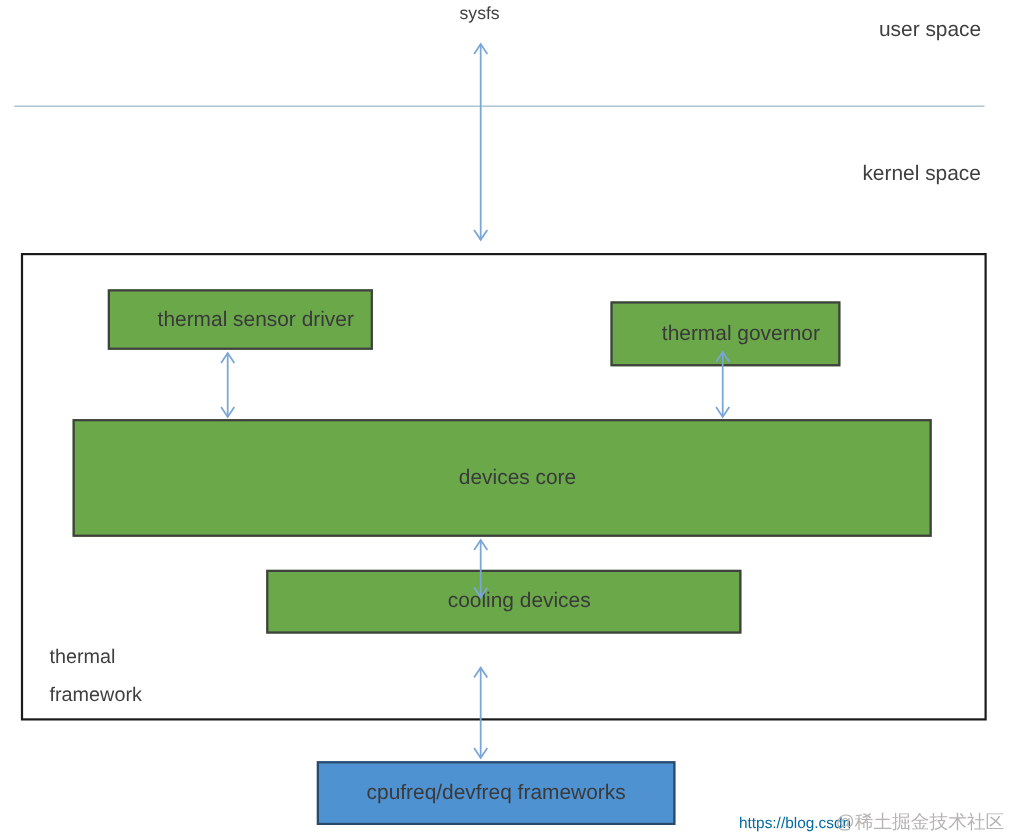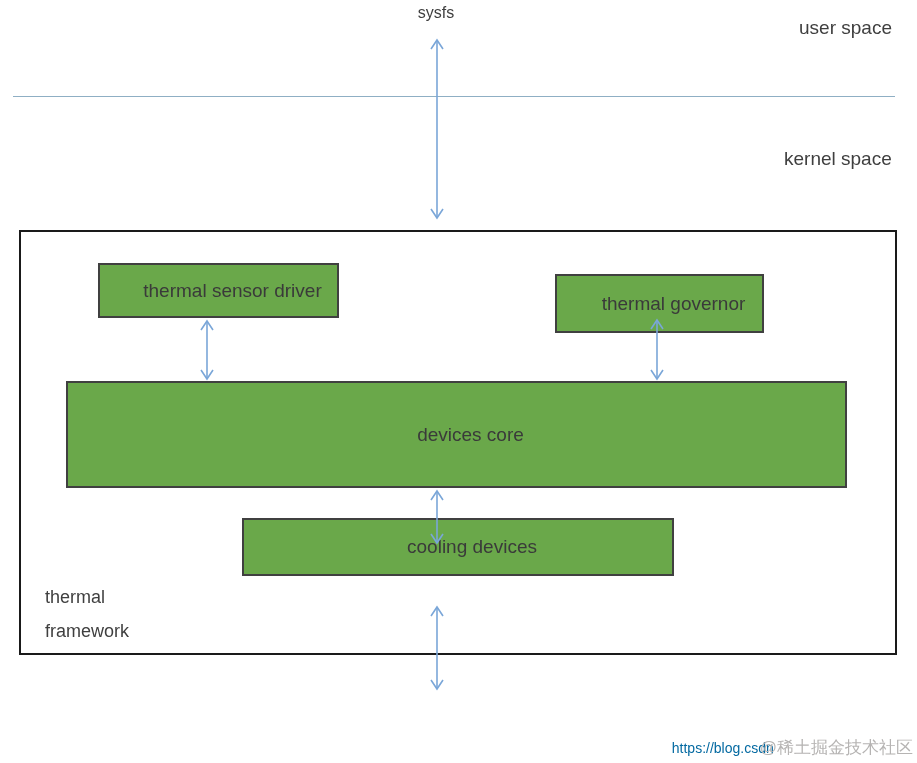--- a/index.html
+++ b/index.html
@@ -132,20 +132,21 @@
   </div>
 
   <div class="node green" id="node-sensor">thermal sensor driver</div>
 
   <div class="node green" id="node-governor">thermal governor</div>
 
   <div class="node green" id="node-core">devices core</div>
 
   <div class="node green" id="node-cooling">cooling devices</div>
 
+  <div class="node blue" id="node-cpufreq">cpufreq/devfreq frameworks</div>
 
   <div class="arrow" id="arrow-sensor">
     <svg width="16" height="64" aria-hidden="true">
       <line x1="8" y1="3" x2="8" y2="61"></line>
       <polyline points="2,12 8,3 14,12"></polyline>
       <polyline points="2,52 8,61 14,52"></polyline>
     </svg>
   </div>
 
   <div class="arrow" id="arrow-governor">

